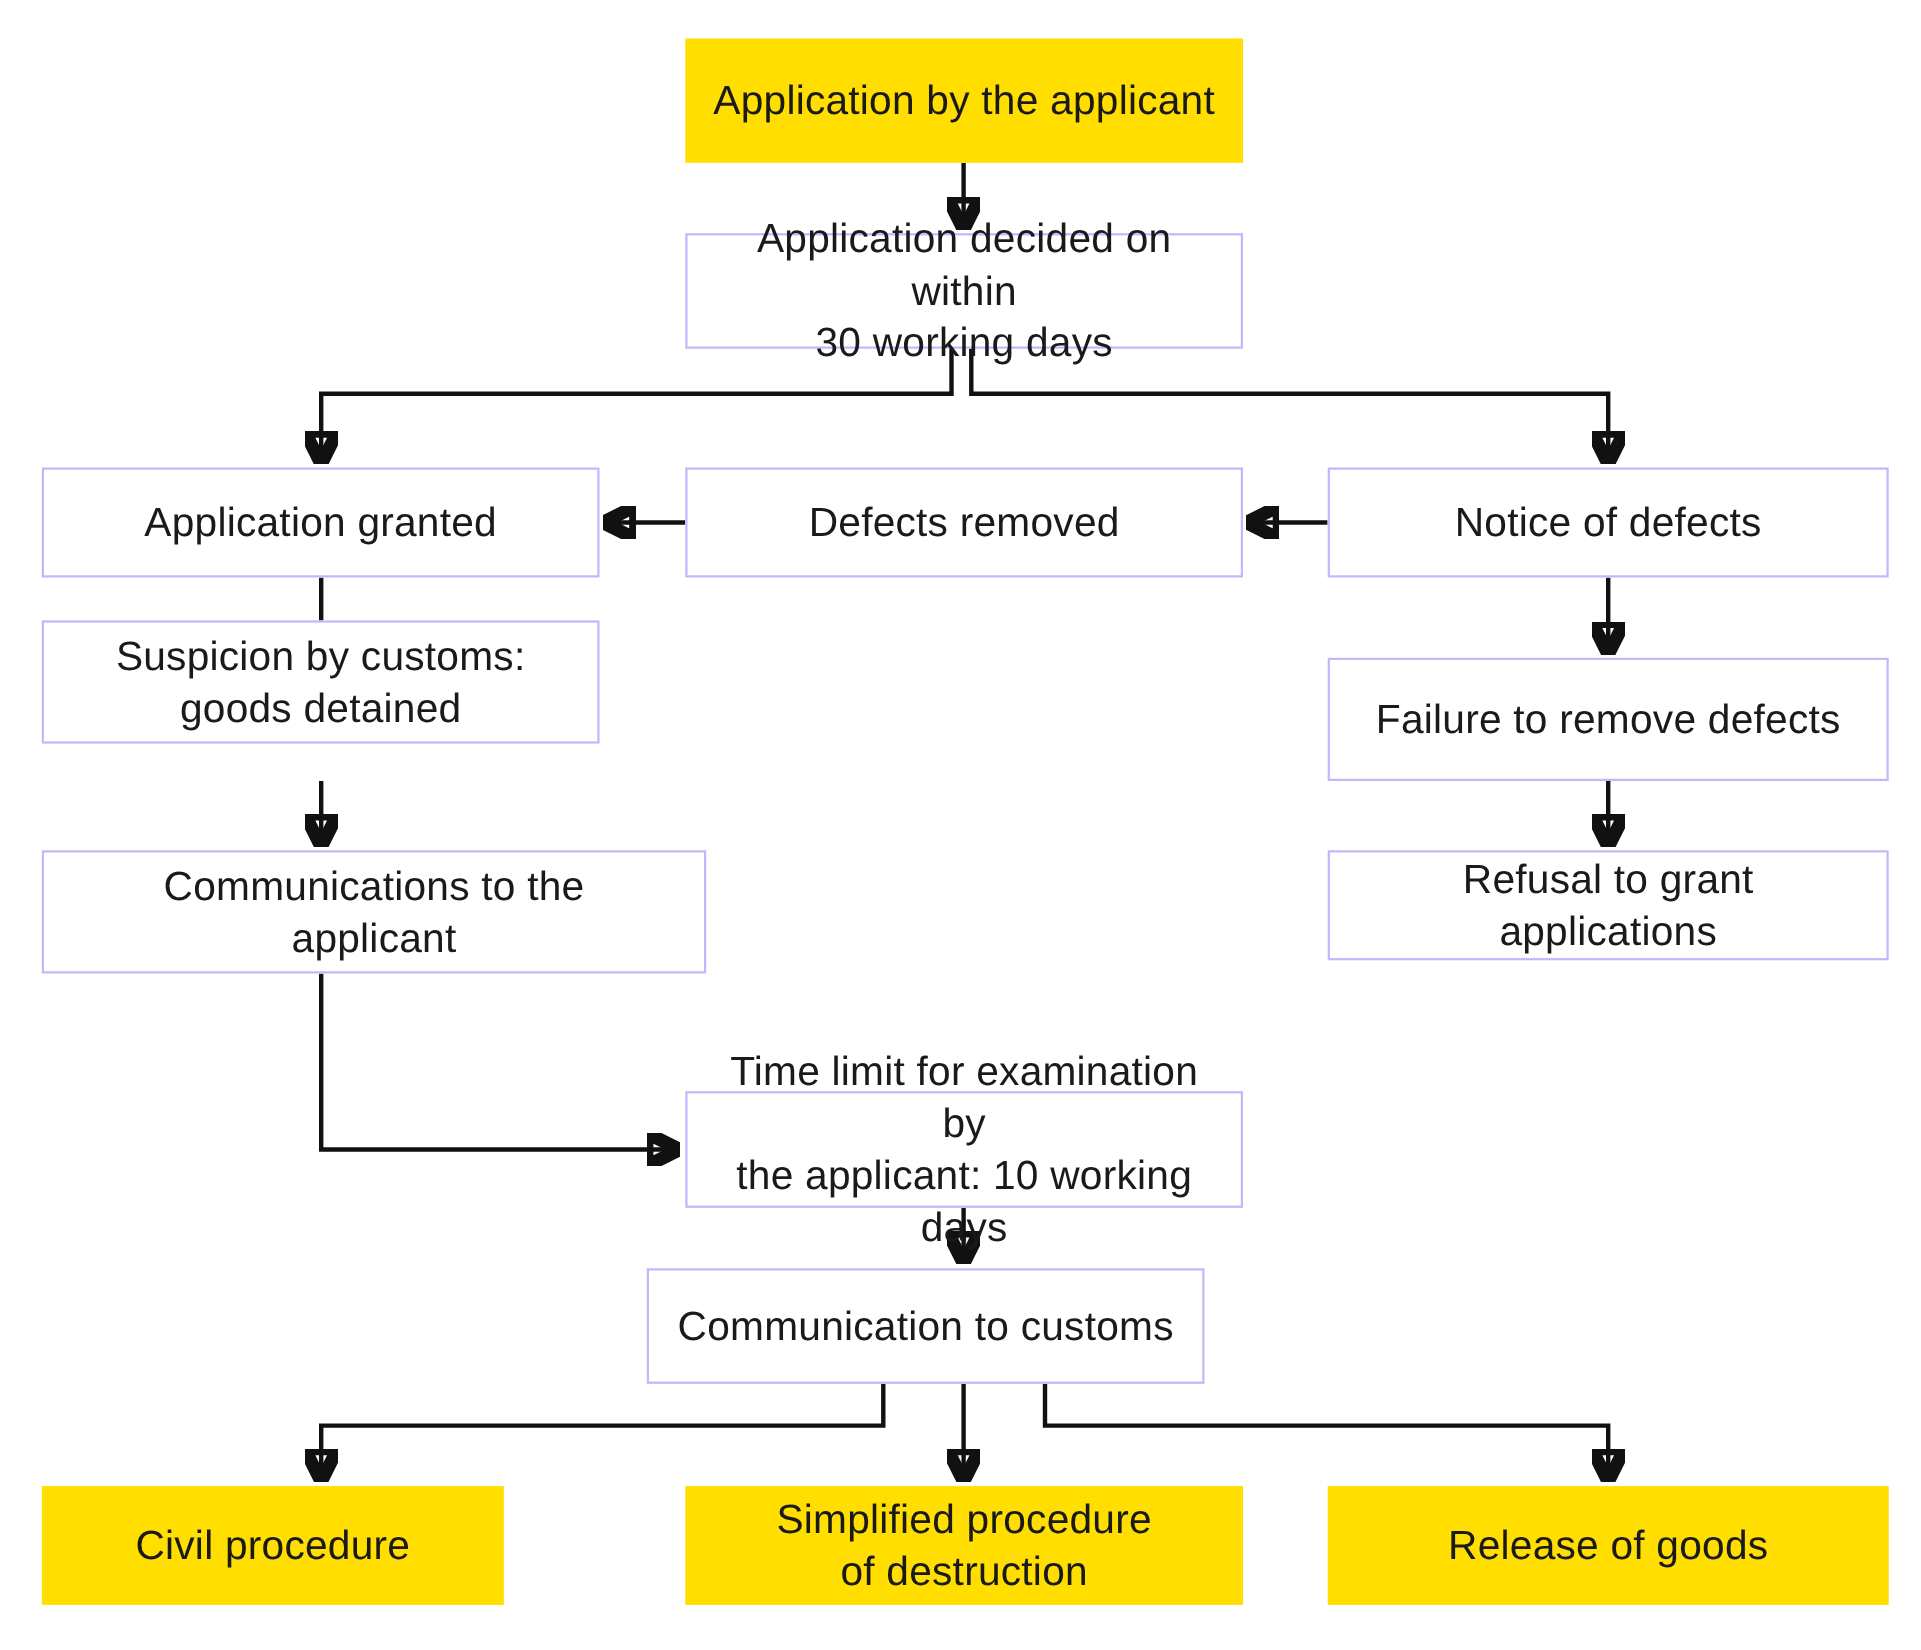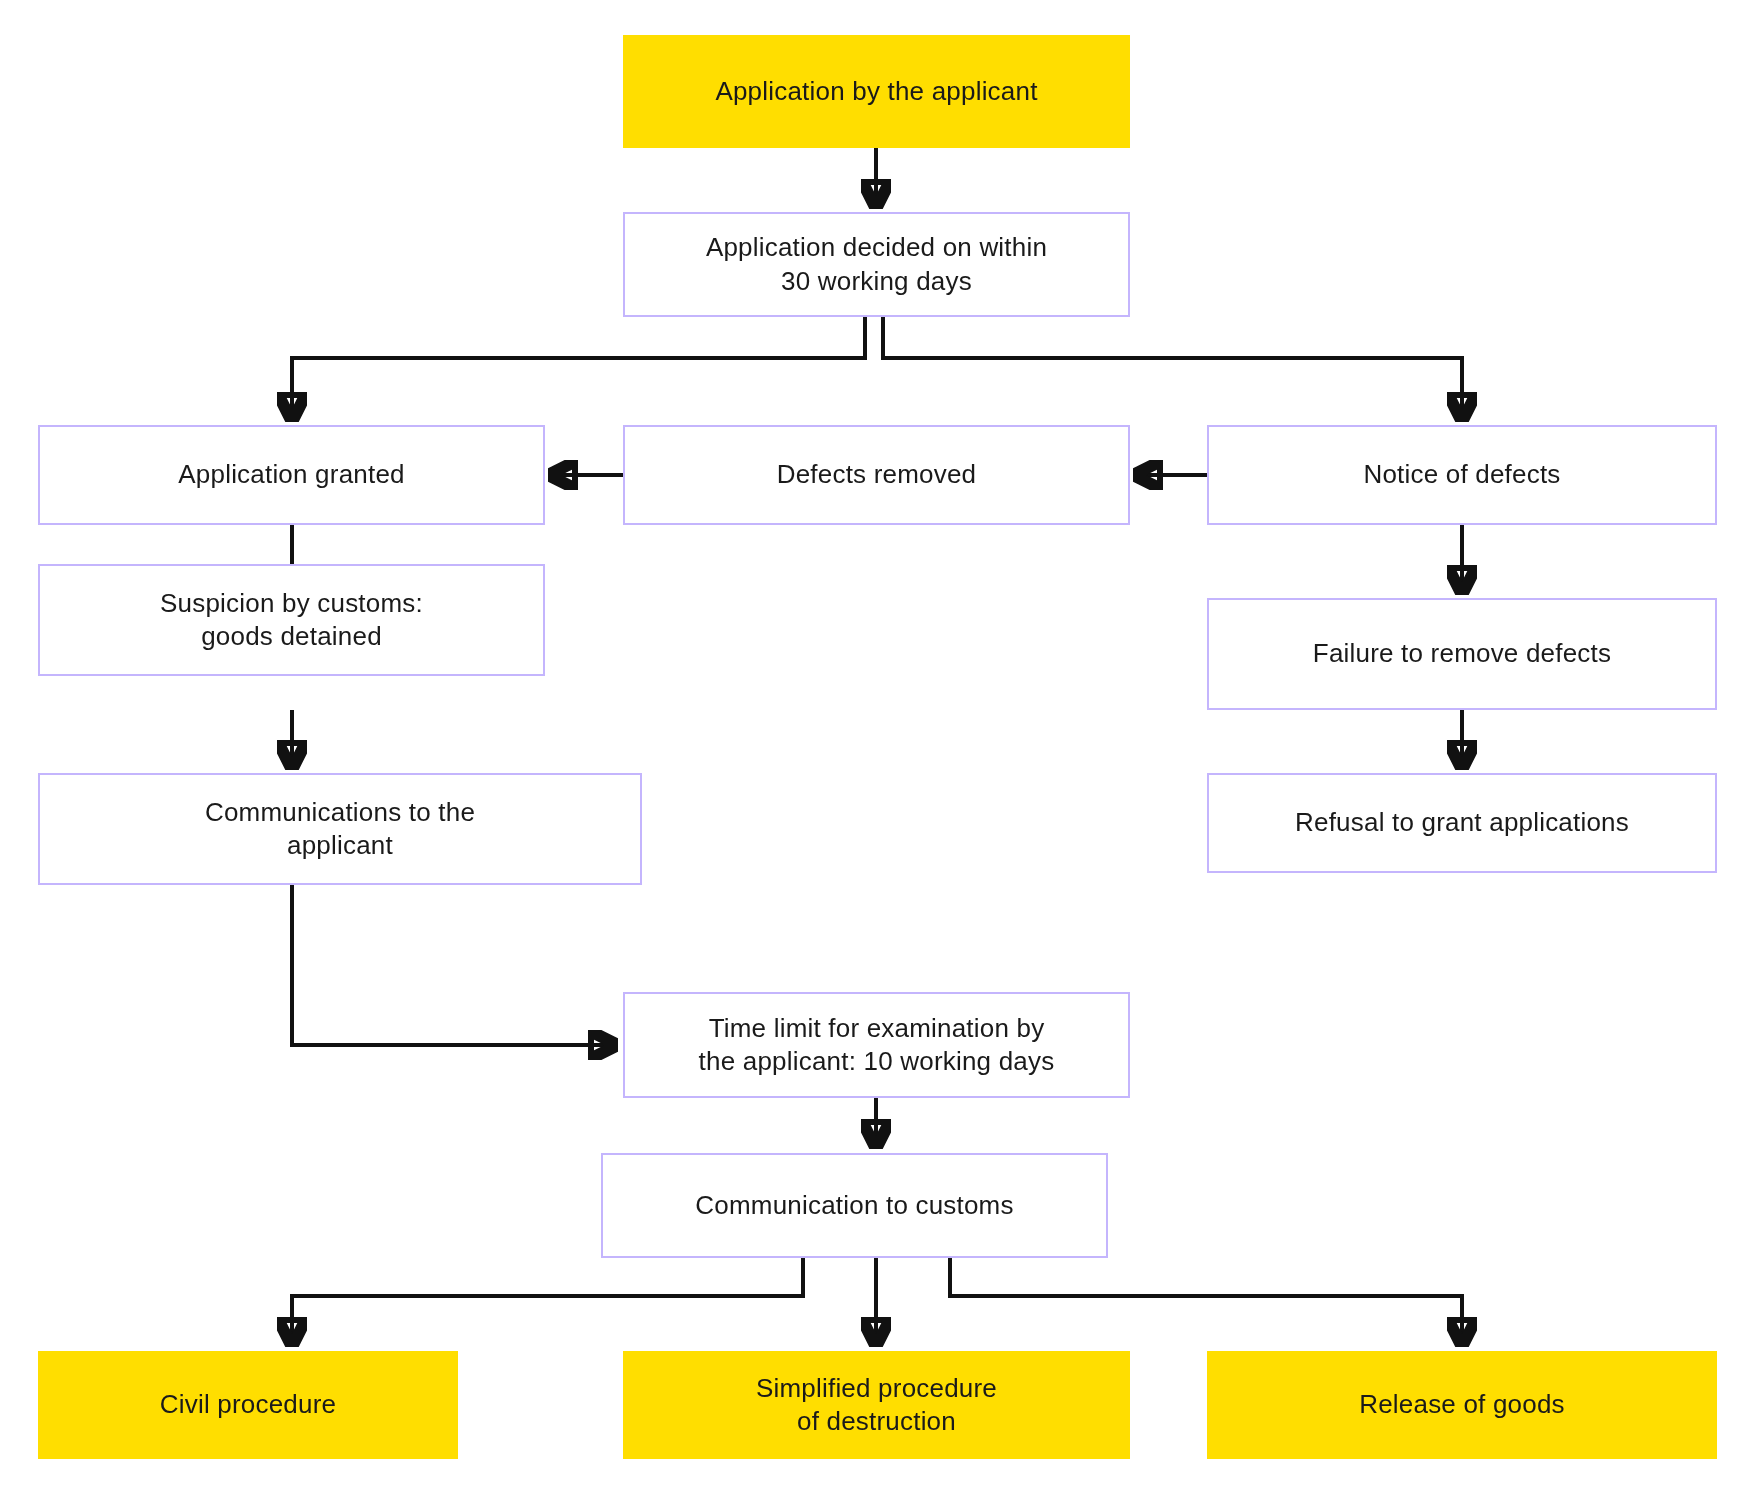--- a/index.html
+++ b/index.html
@@ -29,21 +29,21 @@
     stroke:var(--line);
     stroke-width:4;
   }
   .node{
     position:absolute;
     box-sizing:border-box;
     display:flex;
     align-items:center;
     justify-content:center;
     text-align:center;
-    font-size:26px;
+    font-size:37px;
     line-height:1.28;
     letter-spacing:0.2px;
   }
   .node .label{
     white-space:pre-line;
     padding:0 18px;
   }
   .node--plain{
     background:var(--bg);
     border:2px solid #c4b5fd;
@@ -117,21 +117,21 @@
 
   <div class="node node--plain" style="left:1207px;top:773px;width:510px;height:100px">
     <span class="label">Refusal to grant applications</span>
   </div>
 
   <div class="node node--plain" style="left:623px;top:992px;width:507px;height:106px">
     <span class="label">Time limit for examination by
 the applicant: 10 working days</span>
   </div>
 
-  <div class="node node--plain" style="left:601px;top:1153px;width:507px;height:105px">
+  <div class="node node--plain" style="left:588px;top:1153px;width:507px;height:105px">
     <span class="label">Communication to customs</span>
   </div>
 
   <div class="node node--highlight" style="left:38px;top:1351px;width:420px;height:108px">
     <span class="label">Civil procedure</span>
   </div>
 
   <div class="node node--highlight" style="left:623px;top:1351px;width:507px;height:108px">
     <span class="label">Simplified procedure
 of destruction</span>

